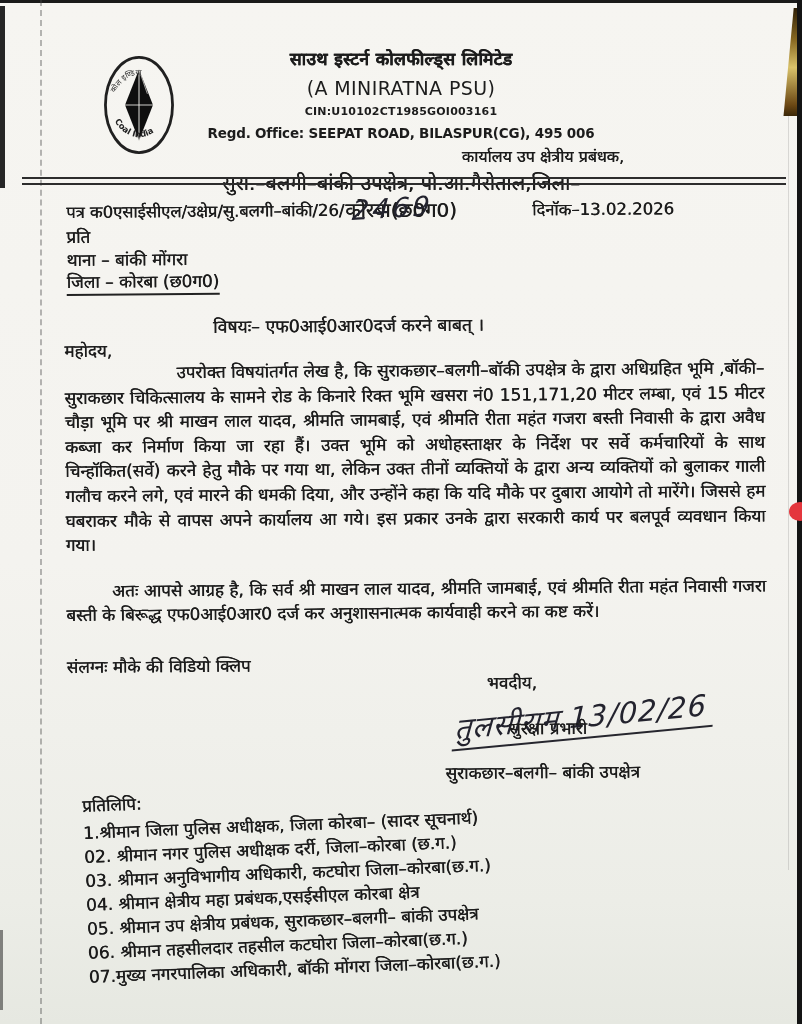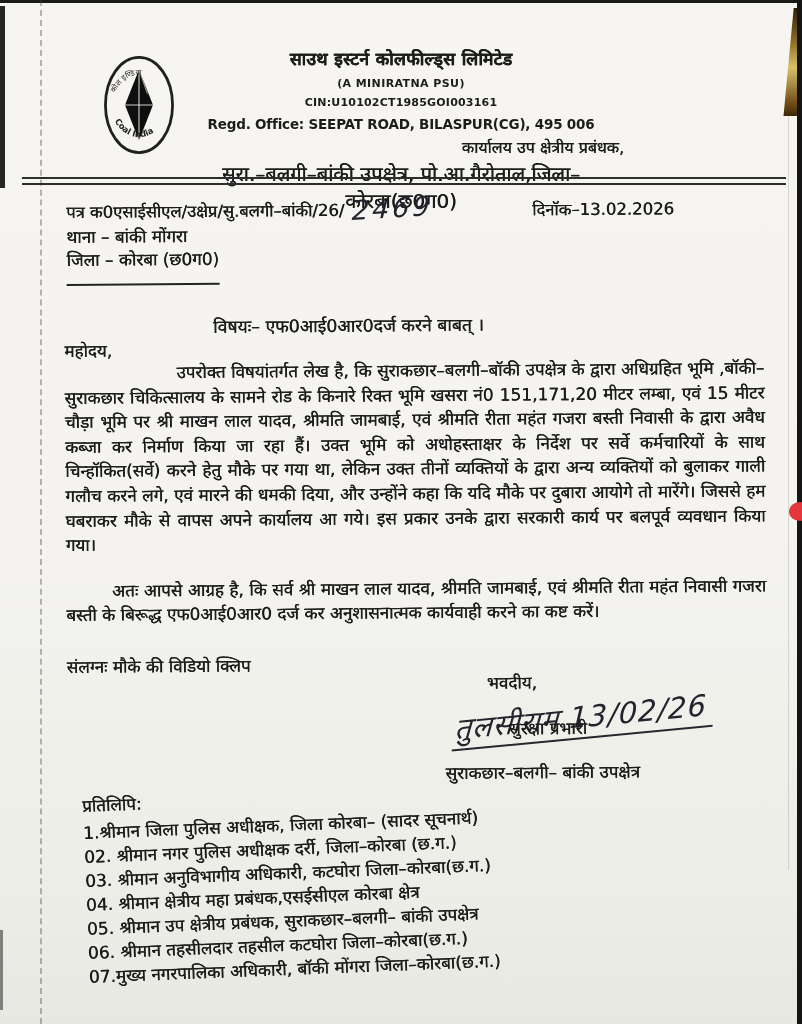--- a/index.html
+++ b/index.html
@@ -34,21 +34,21 @@
   .red-mark {
     position: absolute; right: -9px; top: 502px; width: 22px; height: 19px;
     border-radius: 50%; background: #e4363d;
   }
 
   
   .logo-wrap { position: absolute; left: 92px; top: 50px; width: 94px; height: 110px; }
   .letterhead { position: absolute; left: 178px; top: 46px; width: 446px; text-align: center; }
   .dv { text-shadow: 0.4px 0 0 currentColor; } 
   .lh-company   { font-size: 17.5px; font-weight: bold; letter-spacing: .3px; }
-  .lh-miniratna { font-size: 11px;  font-weight: bold; margin-top: 7px; letter-spacing: .4px; }
+  .lh-miniratna { font-size: 19px;  font-weight: normal; margin-top: 7px; letter-spacing: .4px; }
   .lh-cin       { font-size: 11px; font-weight: bold; margin-top: 6px; letter-spacing: .2px; }
   .lh-regd      { font-size: 13.5px; font-weight: bold; margin-top: 7px; letter-spacing: -0.2px; }
   .lh-office1   { font-size: 16px; margin-top: 4px; text-align: right; }
   .lh-office2   { font-size: 20px; margin-top: 2px; }
 
   .double-rule {
     position: absolute; left: 22px; top: 177px; width: 764px; height: 8px;
     border-top: 2.5px solid #2d2d2d; border-bottom: 2.5px solid #2d2d2d;
   }
 
@@ -58,21 +58,21 @@
   .ref-row { position: absolute; left: 66px; top: 198px; width: 700px; font-size: 16.5px; }
   .ref-prefix { display: inline-block; }
   .hw { color: #23232e; font-style: italic; }
   .ref-handwritten {
     display: inline-block; font-size: 27px; letter-spacing: 3px;
     transform: rotate(-3deg) skewX(-7deg); vertical-align: middle; margin-left: 8px; position: relative; top: -3px;
   }
   .ref-date { position: absolute; left: 466px; top: 3px; font-size: 16.5px; }
 
   .addr { position: absolute; left: 66px; top: 226px; font-size: 17px; line-height: 22.5px; }
-  .addr .u { display: inline-block; border-bottom: 2px solid #222; padding-bottom: 13px; }
+  .addr .u { display: inline-block; border-bottom: 2px solid #222; padding-bottom: 0; }
 
   .subject { position: absolute; left: 212px; top: 315px; font-size: 17.5px; }
   .salutation { position: absolute; left: 63px; top: 339px; font-size: 17px; }
 
   .body-text { position: absolute; left: 63px; top: 361px; width: 700px; font-size: 17px; line-height: 24.6px; text-align: justify; }
   .para1 { text-indent: 112px; }
   .para2 { margin-top: 21px; text-indent: 46px; }
   .enclosure { margin-top: 27px; text-align: left; }
 
   .sig-closing { position: absolute; left: 483px; top: 674px; font-size: 17px; }
@@ -131,20 +131,21 @@
   <div class="double-rule"></div>
 
   <div class="doc-body">
 
     <div class="ref-row">
       <span class="ref-prefix dv">पत्र क0एसाईसीएल/उक्षेप्र/सु.बलगी–बांकी/26/</span><span class="hw ref-handwritten">2469</span>
       <span class="ref-date dv">दिनॉक–13.02.2026</span>
     </div>
 
     <div class="addr">
+      <div class="dv">प्रति</div>
       <div class="dv">थाना – बांकी मोंगरा</div>
       <div><span class="u dv">जिला – कोरबा (छ0ग0)</span></div>
     </div>
 
     <div class="subject dv">विषयः– एफ0आई0आर0दर्ज करने बाबत् ।</div>
     <div class="salutation dv">महोदय,</div>
 
     <div class="body-text">
       <p class="para1 dv">उपरोक्त विषयांतर्गत लेख है, कि सुराकछार–बलगी–बॉकी उपक्षेत्र के द्वारा अधिग्रहित भूमि ,बॉकी–सुराकछार चिकित्सालय के सामने रोड के किनारे रिक्त भूमि खसरा नं0 151,171,20 मीटर लम्बा, एवं 15 मीटर चौड़ा भूमि पर श्री माखन लाल यादव, श्रीमति जामबाई, एवं श्रीमति रीता महंत गजरा बस्ती निवासी के द्वारा अवैध कब्जा कर निर्माण किया जा रहा हैं। उक्त भूमि को अधोहस्ताक्षर के निर्देश पर सर्वे कर्मचारियों के साथ चिन्हॉकित(सर्वे) करने हेतु मौके पर गया था, लेकिन उक्त तीनों व्यक्तियों के द्वारा अन्य व्यक्तियों को बुलाकर गाली गलौच करने लगे, एवं मारने की धमकी दिया, और उन्होंने कहा कि यदि मौके पर दुबारा आयोगे तो मारेंगे। जिससे हम घबराकर मौके से वापस अपने कार्यालय आ गये। इस प्रकार उनके द्वारा सरकारी कार्य पर बलपूर्व व्यवधान किया गया।</p>
       <p class="para2 dv">अतः आपसे आग्रह है, कि सर्व श्री माखन लाल यादव, श्रीमति जामबाई, एवं श्रीमति रीता महंत निवासी गजरा बस्ती के बिरूद्ध एफ0आई0आर0 दर्ज कर अनुशासनात्मक कार्यवाही करने का कष्ट करें।</p>

